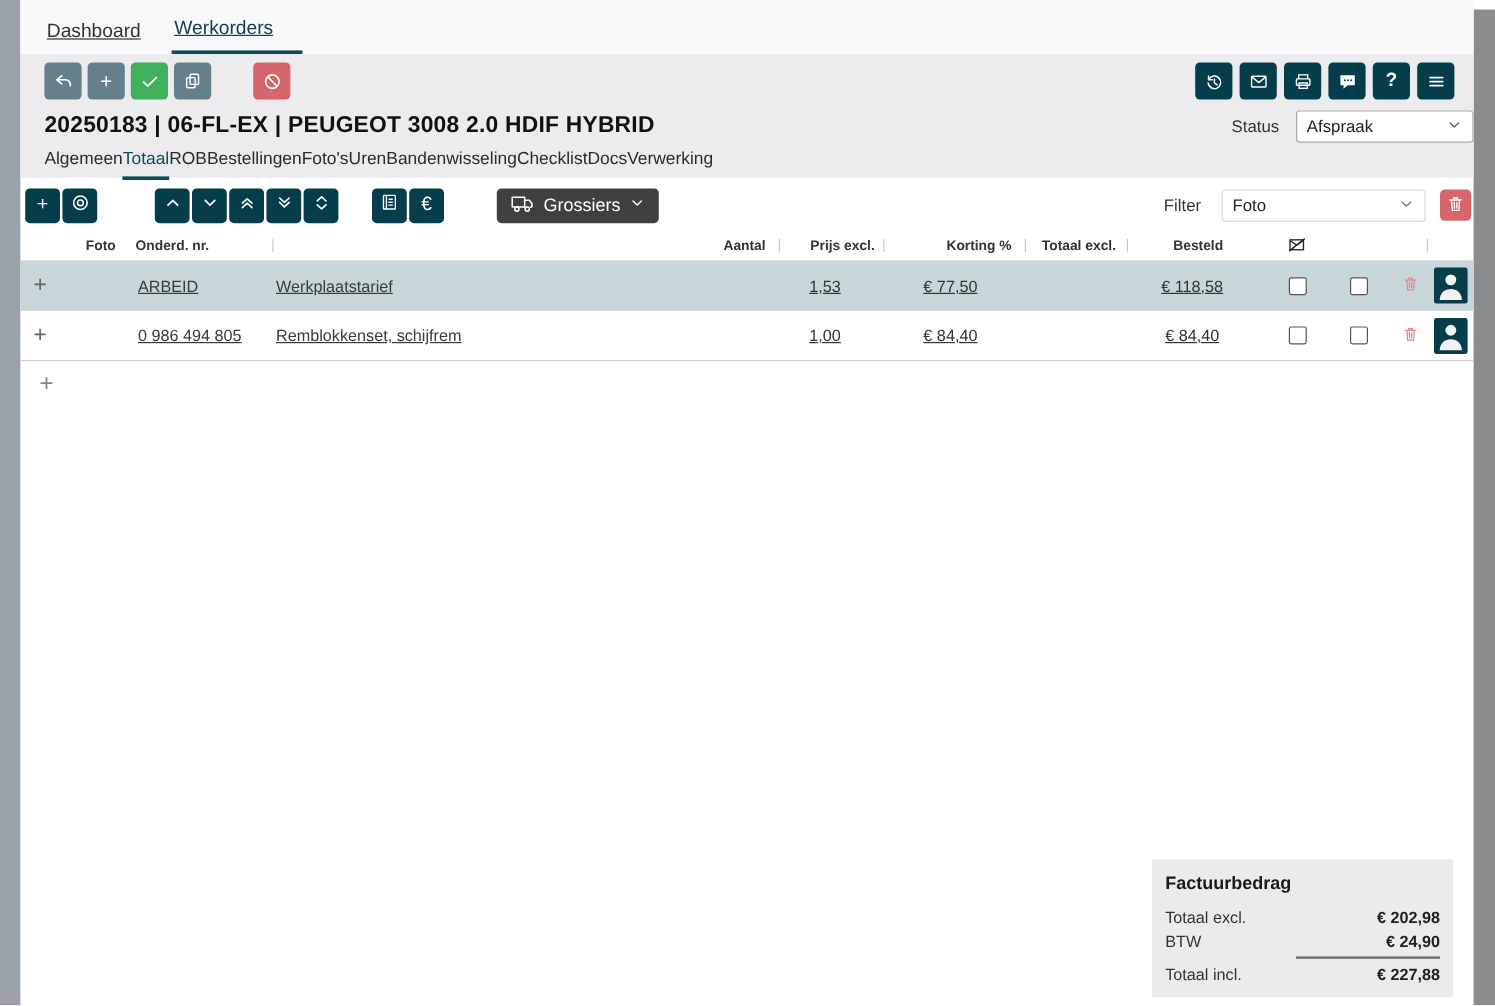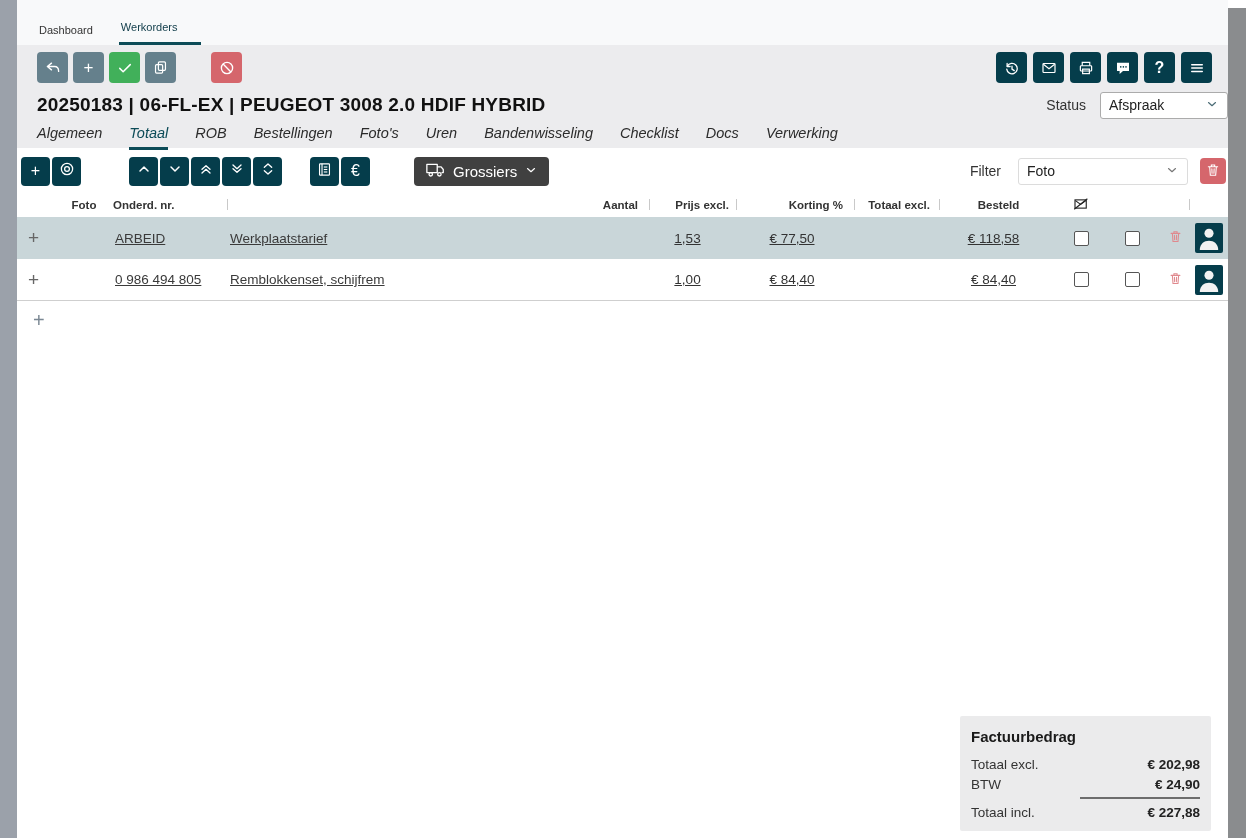--- a/index.html
+++ b/index.html
@@ -4,47 +4,47 @@
 <style>
   * { margin:0; padding:0; box-sizing:border-box; }
   html,body { width:1246px; height:838px; font-family:"Liberation Sans", sans-serif; background:#fff; }
   .page { position:relative; width:1246px; height:838px; background:#fff; overflow:hidden; }
   .left-strip  { position:absolute; left:0; top:0; width:17px; height:838px; background:#9ba1aa; }
   .v-scrollbar { position:absolute; right:0; top:8px; width:18px; height:830px; background:#8a8c8e; }
   .content { position:absolute; left:17px; top:0; width:1211px; height:838px; }
 
   
   .topnav { height:45px; background:#f8f9fa; display:flex; align-items:flex-end; padding-left:20px; gap:24px; }
-  .topnav .tab { font-size:11px; color:#333; padding:10px 2px 9px 2px; cursor:default; }
+  .topnav .tab { font-size:16px; color:#333; padding:10px 2px 9px 2px; cursor:default;text-decoration:underline; }
   .topnav .tab.active { color:#15404d; padding-right:24px; border-bottom:3px solid #0c4b57;text-align:center; }
 
   
   .header-block { background:#ececee; padding:7px 0 0 20px; height:103px; position:relative; }
   .tbtn { width:31px; height:31px; border-radius:4px; border:none; color:#fff; display:inline-flex;
           align-items:center; justify-content:center; font-size:17px; cursor:pointer; }
   .tbtn svg { display:block; }
   .slate { background:#65808c; }
   .green { background:#41b05a; }
   .red   { background:#d5666c; }
   .teal  { background:#053d4b; }
   .main-toolbar { display:flex; align-items:center; }
   .main-toolbar .left-group { display:flex; gap:5px; }
   .main-toolbar .ban-btn { margin-left:30px; }
   .main-toolbar .right-group { margin-left:auto; margin-right:16px; display:flex; gap:6px; }
 
   .title-row { display:flex; align-items:center; margin-top:8px; height:28px; }
   .wo-title { font-size:19px; font-weight:bold; color:#111; letter-spacing:.2px; }
   .status-wrap { margin-left:auto; display:flex; align-items:center; gap:14px;justify-content:flex-end; }
   .status-label { font-size:14px; color:#333; }
-  .select { background:#fff; border:1px solid #ababab; border-radius:3px; height:27px; width:128px;
+  .select { background:#fff; border:1px solid #ababab; border-radius:3px; height:27px; width:148px;
             display:flex; align-items:center; padding:0 8px; font-size:14px; color:#222; }
   .select .sel-val { flex:1; white-space:nowrap; overflow:hidden; }
   .select svg { flex:none; }
 
-  .page-tabs { display:flex; gap:27px; margin-top:6px;font-style:italic; }
+  .page-tabs { display:flex; margin-top:6px; }
   .page-tabs .ptab { font-size:14.5px; color:#2b2b2b; padding-bottom:6px; cursor:default; }
   .page-tabs .ptab.active { color:#0c4b57; border-bottom:3px solid #0c4b57; }
 
   
   .subtoolbar { display:flex; align-items:center; margin-top:5px; padding-left:4px; height:36px; }
   .sbtn { width:29px; height:29px; border-radius:4px; border:none; background:#053d4b; color:#fff;
           display:inline-flex; align-items:center; justify-content:center; font-size:16px; cursor:pointer; }
   .sbtn + .sbtn { margin-left:2px; }
   .gap48 { margin-left:48px !important; }
   .gap28 { margin-left:28px !important; }

